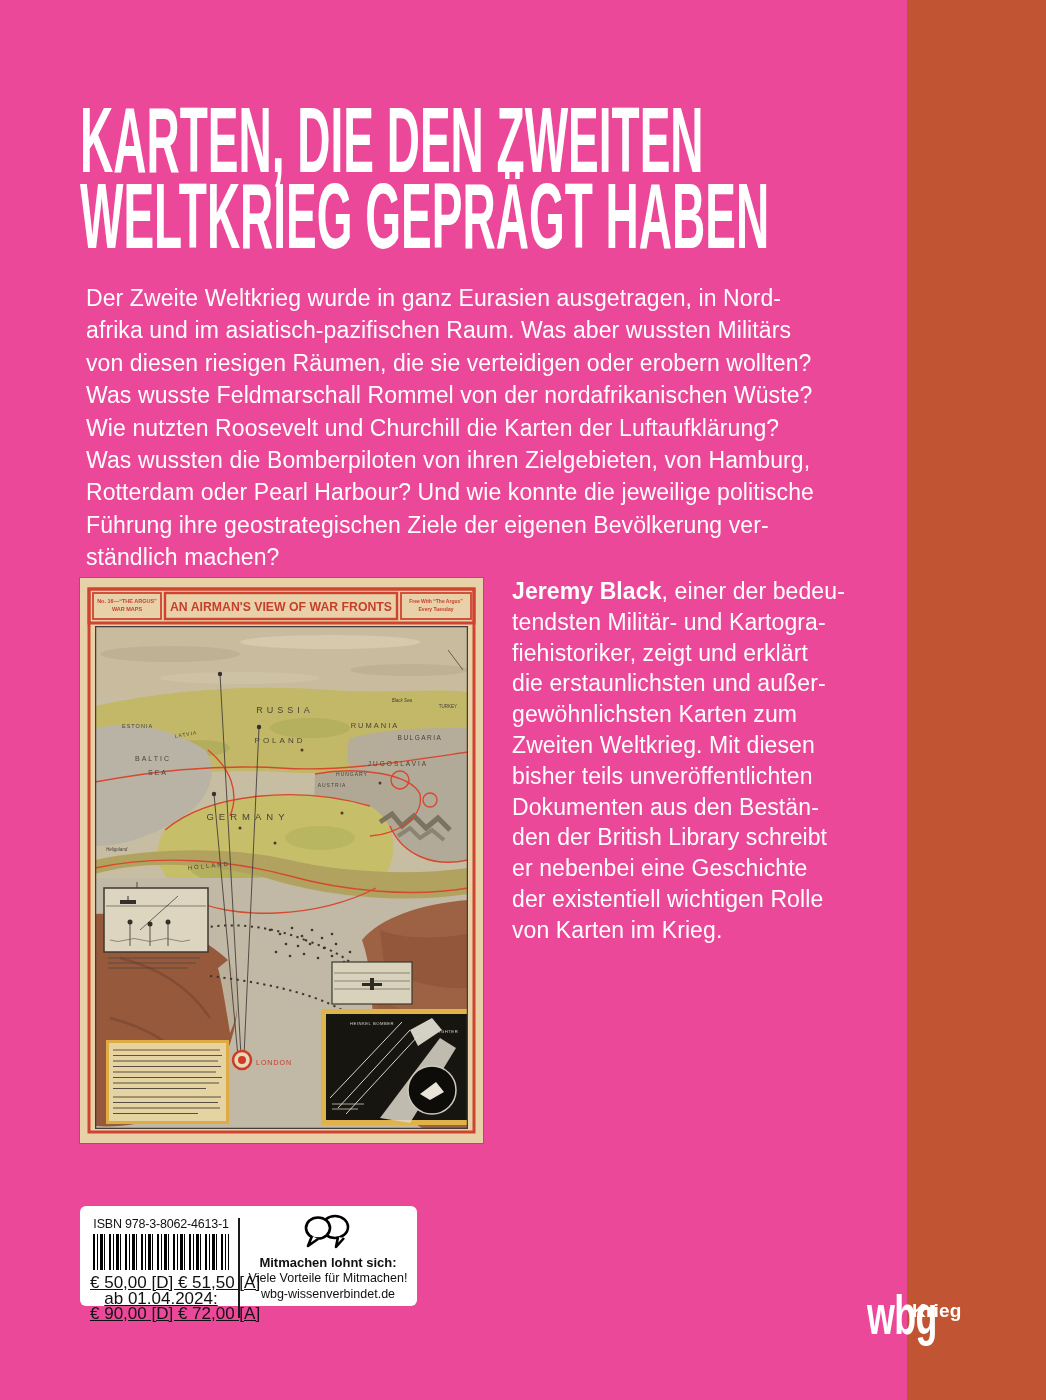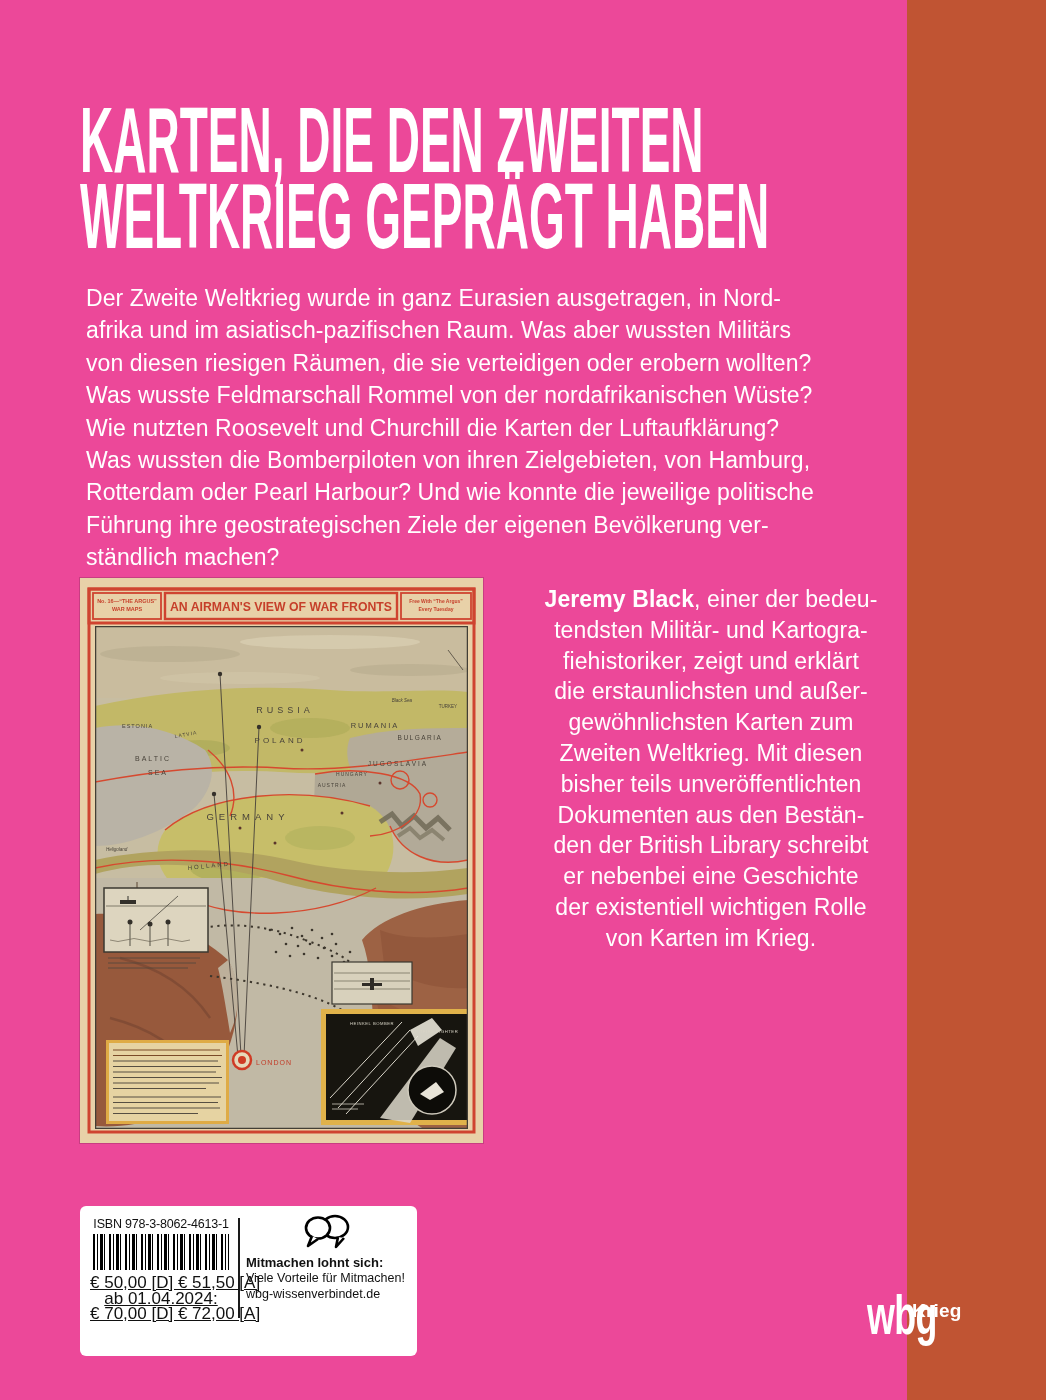--- a/index.html
+++ b/index.html
@@ -16,36 +16,36 @@
   
   .intro{position:absolute;left:80px;top:276px;margin:6px;color:#ffffff;font-size:23px;
          line-height:32.4px;letter-spacing:0.1px;white-space:pre-line;width:830px;}
 
   
   .map{position:absolute;left:80px;top:578px;width:403px;height:565px;box-shadow:0 0 0 1px rgba(0,0,0,0.15);}
   .map svg{display:block;}
   .map text{font-family:"Liberation Sans",sans-serif;}
 
   
-  .author{position:absolute;left:508px;top:572px;margin:12px;color:#ffffff;font-size:23px;
-          line-height:30.8px;letter-spacing:0.1px;white-space:pre-line;width:382px;text-align:center;}
+  .author{position:absolute;left:508px;top:572px;margin:4px;color:#ffffff;font-size:23px;
+          line-height:30.8px;letter-spacing:0.1px;white-space:pre-line;width:382px;}
   .author .b{font-weight:bold;}
 
   
-  .infobox{position:absolute;left:80px;top:1206px;width:337px;height:150px;background:#ffffff;
+  .infobox{position:absolute;left:80px;top:1206px;width:337px;height:100px;background:#ffffff;
            border-radius:6px;color:#111111;}
   .infobox .left{position:absolute;left:10px;top:11px;width:142px;text-align:center;}
   .isbn{font-size:12.5px;letter-spacing:-0.2px;margin:0 0 3px 0;white-space:nowrap;}
   .barcode{width:136px;height:36px;margin:0 auto 5px auto;
            background:repeating-linear-gradient(90deg,
              #000 0,#000 2px,#fff 2px,#fff 4px,#000 4px,#000 5px,#fff 5px,#fff 7px,
              #000 7px,#000 10px,#fff 10px,#fff 11px,#000 11px,#000 12px,#fff 12px,#fff 16px);}
   .price{font-size:17px;line-height:15.5px;white-space:nowrap;text-decoration:underline;}
   .divider{position:absolute;left:158px;top:12px;width:1.5px;height:100px;background:#1a1a1a;}
-  .infobox .right{position:absolute;left:166px;top:6px;width:164px;}
+  .infobox .right{position:absolute;left:166px;top:6px;width:164px;text-align:center;}
   .bubbles{display:block;margin:0 auto;}
   .promo-title{font-weight:bold;font-size:13px;margin:1px 0 1px 0;white-space:nowrap;}
   .promo-line{font-size:12.5px;line-height:15.5px;white-space:nowrap;}
 
   
   .logo{position:absolute;left:836px;top:1287px;width:170px;height:70px;color:#ffffff;text-align:center;}
   .wbg{display:inline-block;font-size:56px;font-weight:bold;line-height:1;letter-spacing:-1px;
        transform:scaleX(0.64);transform-origin:0 0;}
   .theiss{position:absolute;left:76px;top:13px;font-size:19px;font-weight:bold;letter-spacing:0.2px;}
 </style>
@@ -308,21 +308,21 @@
 er nebenbei eine Geschichte
 der existentiell wichtigen Rolle
 von Karten im Krieg.</span></p>
 
   <div class="infobox">
     <div class="left">
       <p class="isbn">ISBN 978-3-8062-4613-1</p>
       <div class="barcode"></div>
       <div class="price">€ 50,00 [D] € 51,50 [A]</div>
       <div class="price">ab 01.04.2024:</div>
-      <div class="price">€ 70,00 [D] € 72,00 [A]</div>
+      <div class="price">€ 90,00 [D] € 72,00 [A]</div>
     </div>
     <div class="divider"></div>
     <div class="right">
       <svg class="bubbles" width="52" height="42" viewBox="0 0 52 42">
         <ellipse cx="33" cy="15" rx="13" ry="11" fill="#ffffff" stroke="#000000" stroke-width="2.6"></ellipse>
         <path d="M36 25 l-2 10 8 -9" fill="#ffffff" stroke="#000000" stroke-width="2.6" stroke-linejoin="round"></path>
         <ellipse cx="16" cy="16" rx="12" ry="10.5" fill="#ffffff" stroke="#000000" stroke-width="2.6"></ellipse>
         <path d="M10 24 l-4 10 10 -7" fill="#ffffff" stroke="#000000" stroke-width="2.6" stroke-linejoin="round"></path>
       </svg>
       <p class="promo-title">Mitmachen lohnt sich:</p>

